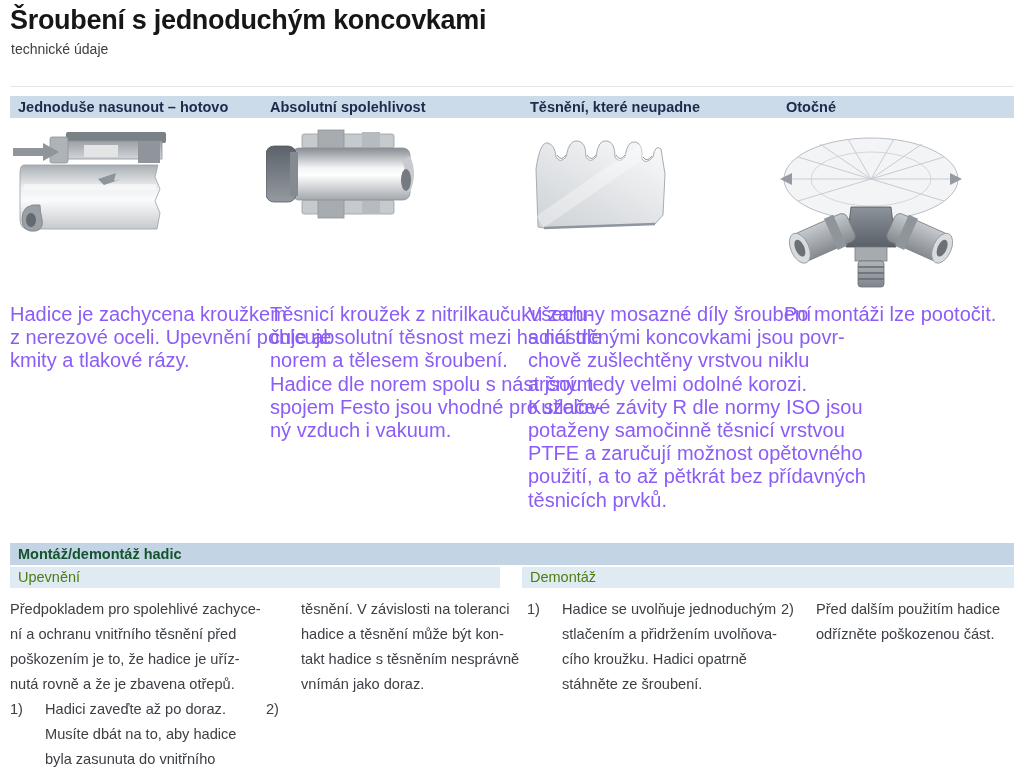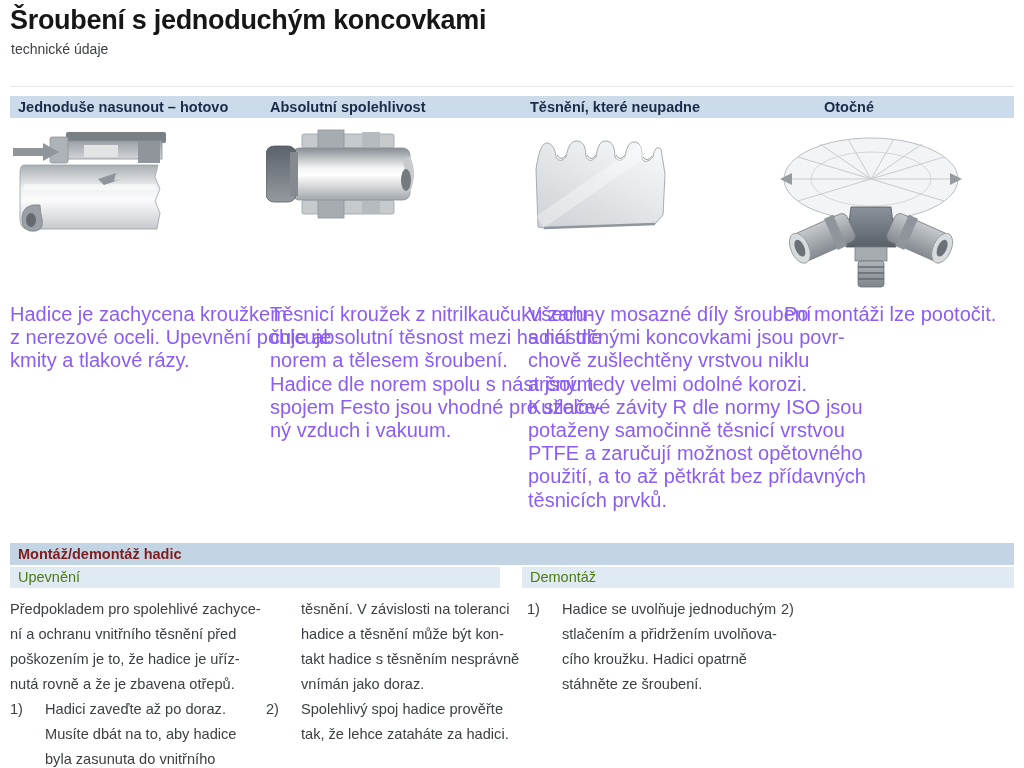--- a/index.html
+++ b/index.html
@@ -8,33 +8,33 @@
     background:#ffffff; color:#3c4045;
     font-family:"Liberation Sans", sans-serif;
   }
   .abs { position:absolute; }
   .title { left:10px; top:5px; font-size:27px; font-weight:bold; color:#161616; letter-spacing:-0.3px; }
   .subtitle { left:11px; top:41px; font-size:14px; color:#3c4045; }
   .hairline { left:10px; top:86px; width:1004px; height:1px; background:#e7e7e7; }
 
   .feature-bar { left:10px; top:96px; width:1004px; height:22px; background:#ccdbe9; }
   .fh { top:96px; height:34px; line-height:22px; font-size:14.5px; font-weight:bold; color:#1c2b4a; }
-  .fh1 { left:18px; } .fh2 { left:270px; } .fh3 { left:530px; } .fh4 { left:824px; }
+  .fh1 { left:18px; } .fh2 { left:270px; } .fh3 { left:530px; } .fh4 { left:786px; }
 
   .il1 { left:10px;  top:127px; }
   .il2 { left:266px; top:128px; }
   .il3 { left:528px; top:127px; }
   .il4 { left:778px; top:129px; }
 
   .pre { white-space:pre-line; }
   .btxt { top:303px; font-size:20px; line-height:23.2px; color:#8b5cf6; }
   .bt1 { left:10px; } .bt2 { left:270px; } .bt3 { left:528px; } .bt4 { left:784px; }
 
   .section-bar { left:10px; top:543px; width:1004px; height:22px; background:#c3d4e4; }
-  .section-title { left:18px; top:543px; height:22px; line-height:22px; font-size:14.5px; font-weight:bold; color:#7f1d1d; }
+  .section-title { left:18px; top:543px; height:22px; line-height:22px; font-size:14.5px; font-weight:bold; color:#14532d; }
   .sub-bar-left  { left:10px;  top:567px; width:490px; height:21px; background:#e0eaf2; }
   .sub-bar-right { left:522px; top:567px; width:492px; height:21px; background:#e0eaf2; }
   .sub-title { top:567px; height:21px; line-height:21px; font-size:14.5px; color:#4d7c0f; }
   .st1 { left:18px; } .st2 { left:530px; }
 
   .bcol { top:597px; font-size:14.6px; line-height:25px; color:#3c4045; }
   .bc1 { left:10px; } .bc2 { left:266px; } .bc3 { left:527px; } .bc4 { left:781px; }
   .num-item { display:flex; }
   .num { flex:0 0 35px; }
   .cont { margin-left:35px; }
@@ -223,32 +223,32 @@
   </div>
 </div>
 
 <div class="abs bcol bc2">
   <div class="pre cont">těsnění. V závislosti na toleranci
 hadice a těsnění může být kon-
 takt hadice s těsněním nesprávně
 vnímán jako doraz.</div>
   <div class="num-item">
     <span class="num">2)</span>
-    <span class="pre">Spolehlivý spoj hadice prověřte
-tak, že lehce zataháte za hadici.</span>
   </div>
 </div>
 
 <div class="abs bcol bc3">
   <div class="num-item">
     <span class="num">1)</span>
     <span class="pre">Hadice se uvolňuje jednoduchým
 stlačením a přidržením uvolňova-
 cího kroužku. Hadici opatrně
 stáhněte ze šroubení.</span>
   </div>
 </div>
 
 <div class="abs bcol bc4">
   <div class="num-item">
     <span class="num">2)</span>
+    <span class="pre">Před dalším použitím hadice
+odřízněte poškozenou část.</span>
   </div>
 </div>
 
 </body></html>

